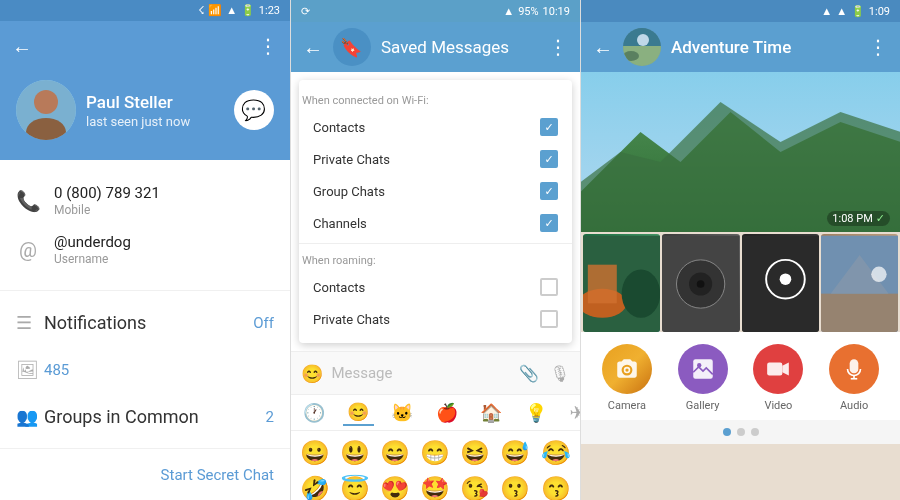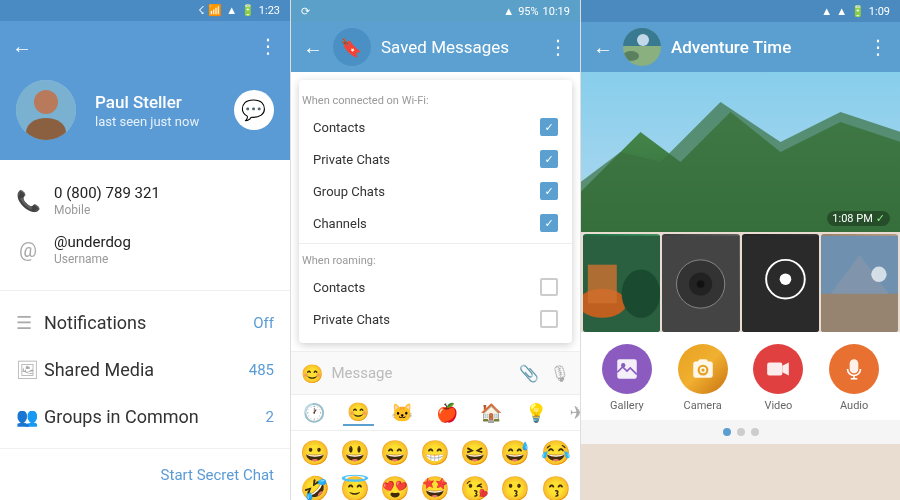--- a/index.html
+++ b/index.html
@@ -31,21 +31,21 @@
     }
     .back-icon { color: white; font-size: 20px; cursor: pointer; }
     .header-spacer { flex: 1; }
     .dots-icon { color: white; font-size: 20px; cursor: pointer; }
 
     .profile-section {
       background: #5b9bd5;
       padding: 10px 16px 20px 16px;
       display: flex;
       align-items: center;
-      gap: 19px;
+      gap: 10px;
     }
     .avatar {
       width: 60px;
       height: 60px;
       border-radius: 50%;
       background: #8bc4e8;
       overflow: hidden;
       flex-shrink: 0;
       display: flex;
       align-items: center;
@@ -398,21 +398,20 @@
   </div>
 
   <div class="settings-section">
     <div class="settings-row">
       <span class="settings-row-icon">☰</span>
       <span class="settings-row-label">Notifications</span>
       <span class="settings-row-value value-off">Off</span>
     </div>
     <div class="settings-row">
       <span class="settings-row-icon">🖼</span>
-      <span class="settings-row-label">Shared Media</span>
       <span class="settings-row-value value-num">485</span>
     </div>
     <div class="settings-row">
       <span class="settings-row-icon">👥</span>
       <span class="settings-row-label">Groups in Common</span>
       <span class="settings-row-value value-num">2</span>
     </div>
   </div>
 
   <div class="secret-chat-btn">
@@ -584,38 +583,38 @@
           <rect width="80" height="100" fill="#7090b0"></rect>
           <rect x="0" y="60" width="80" height="40" fill="#a08060" opacity="0.8"></rect>
           <polygon points="10,60 40,20 70,60" fill="#8a9aaa" opacity="0.6"></polygon>
           <circle cx="60" cy="40" r="8" fill="white" opacity="0.7"></circle>
         </svg>
       </div>
     </div>
 
     <div class="action-buttons">
       <div class="action-btn">
+        <div class="action-btn-circle btn-camera">
+          <svg width="26" height="26" viewBox="0 0 24 24" fill="none">
+            <path d="M3 7c0-1.1.9-2 2-2h2l2-2h6l2 2h2c1.1 0 2 .9 2 2v11c0 1.1-.9 2-2 2H5c-1.1 0-2-.9-2-2V7z" fill="white" opacity="0.9"></path>
+            <circle cx="12" cy="13" r="4" fill="none" stroke="#e8a020" stroke-width="2"></circle>
+            <circle cx="12" cy="13" r="1.5" fill="#e8a020"></circle>
+          </svg>
+        </div>
+        <span class="action-btn-label">Camera</span>
+      </div>
+      <div class="action-btn">
         <div class="action-btn-circle btn-gallery">
           <svg width="26" height="26" viewBox="0 0 24 24" fill="none">
             <rect x="3" y="3" width="18" height="18" rx="2" fill="white" opacity="0.9"></rect>
             <circle cx="8.5" cy="8.5" r="2" fill="#8b5bc0"></circle>
             <path d="M3 15l5-5 4 4 3-3 6 6" stroke="#8b5bc0" stroke-width="1.5" fill="none"></path>
           </svg>
         </div>
         <span class="action-btn-label">Gallery</span>
-      </div>
-      <div class="action-btn">
-        <div class="action-btn-circle btn-camera">
-          <svg width="26" height="26" viewBox="0 0 24 24" fill="none">
-            <path d="M3 7c0-1.1.9-2 2-2h2l2-2h6l2 2h2c1.1 0 2 .9 2 2v11c0 1.1-.9 2-2 2H5c-1.1 0-2-.9-2-2V7z" fill="white" opacity="0.9"></path>
-            <circle cx="12" cy="13" r="4" fill="none" stroke="#e8a020" stroke-width="2"></circle>
-            <circle cx="12" cy="13" r="1.5" fill="#e8a020"></circle>
-          </svg>
-        </div>
-        <span class="action-btn-label">Camera</span>
       </div>
       <div class="action-btn">
         <div class="action-btn-circle btn-video">
           <svg width="26" height="26" viewBox="0 0 24 24" fill="none">
             <rect x="2" y="6" width="14" height="12" rx="2" fill="white" opacity="0.9"></rect>
             <path d="M16 9l6-3v12l-6-3V9z" fill="white" opacity="0.9"></path>
           </svg>
         </div>
         <span class="action-btn-label">Video</span>
       </div>

